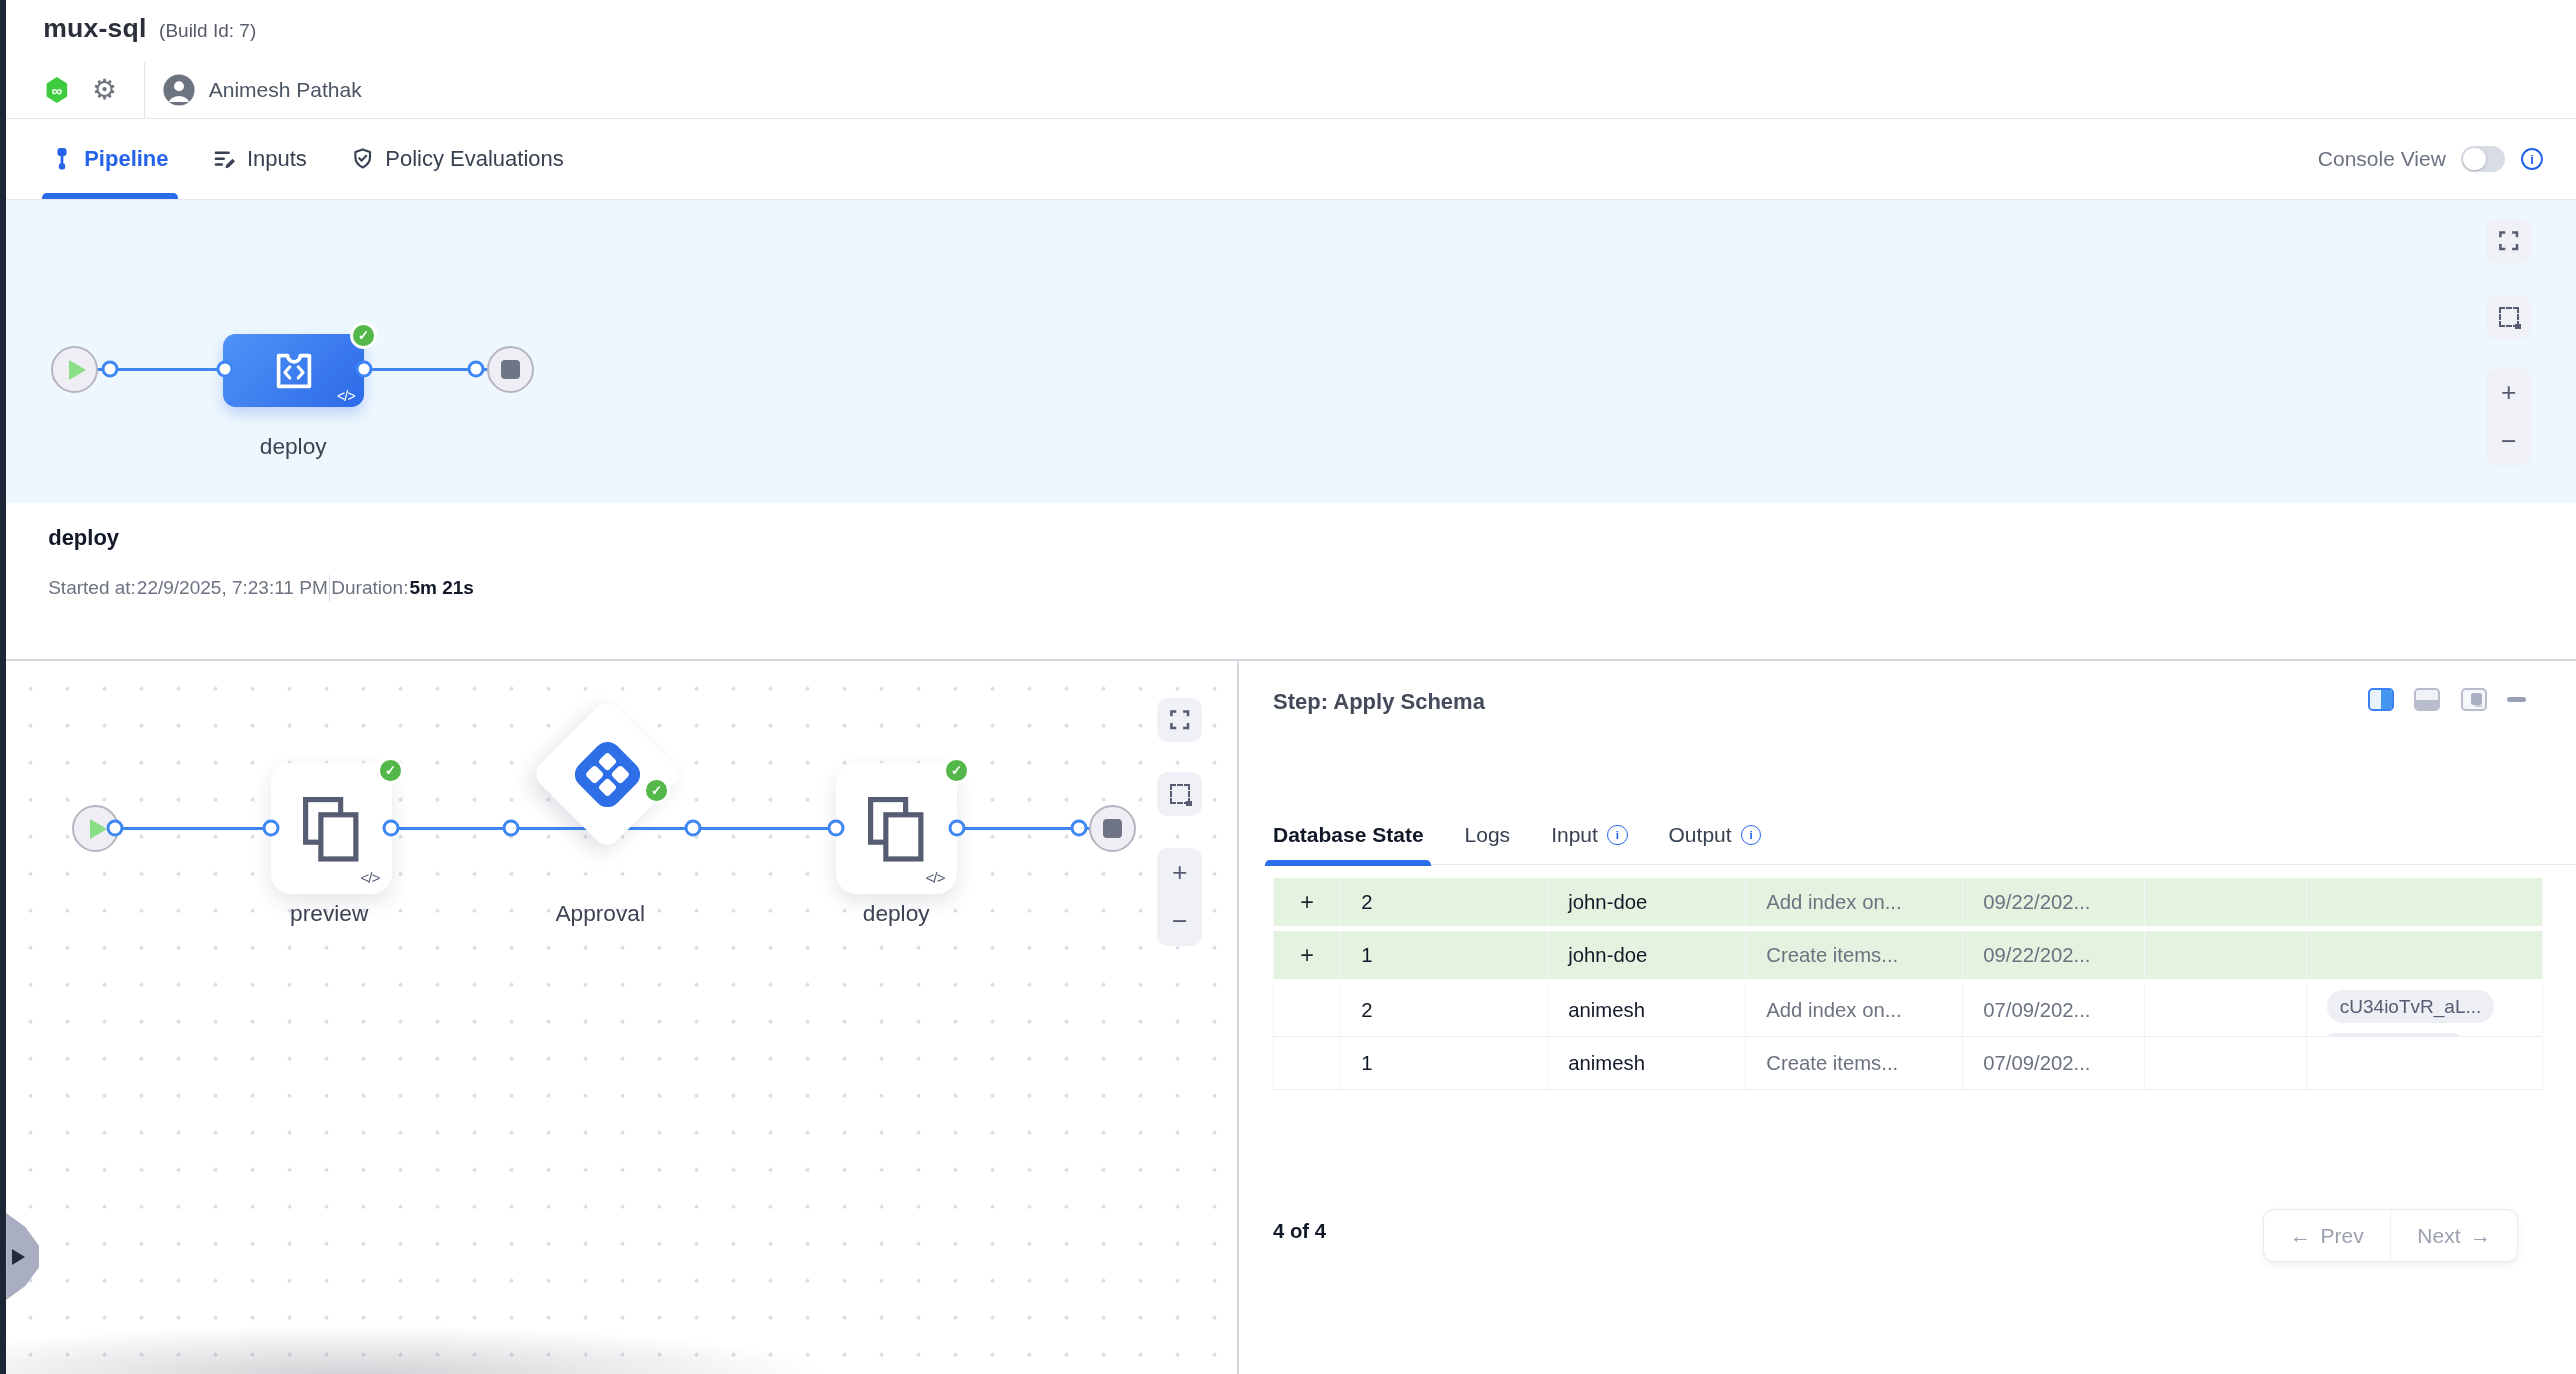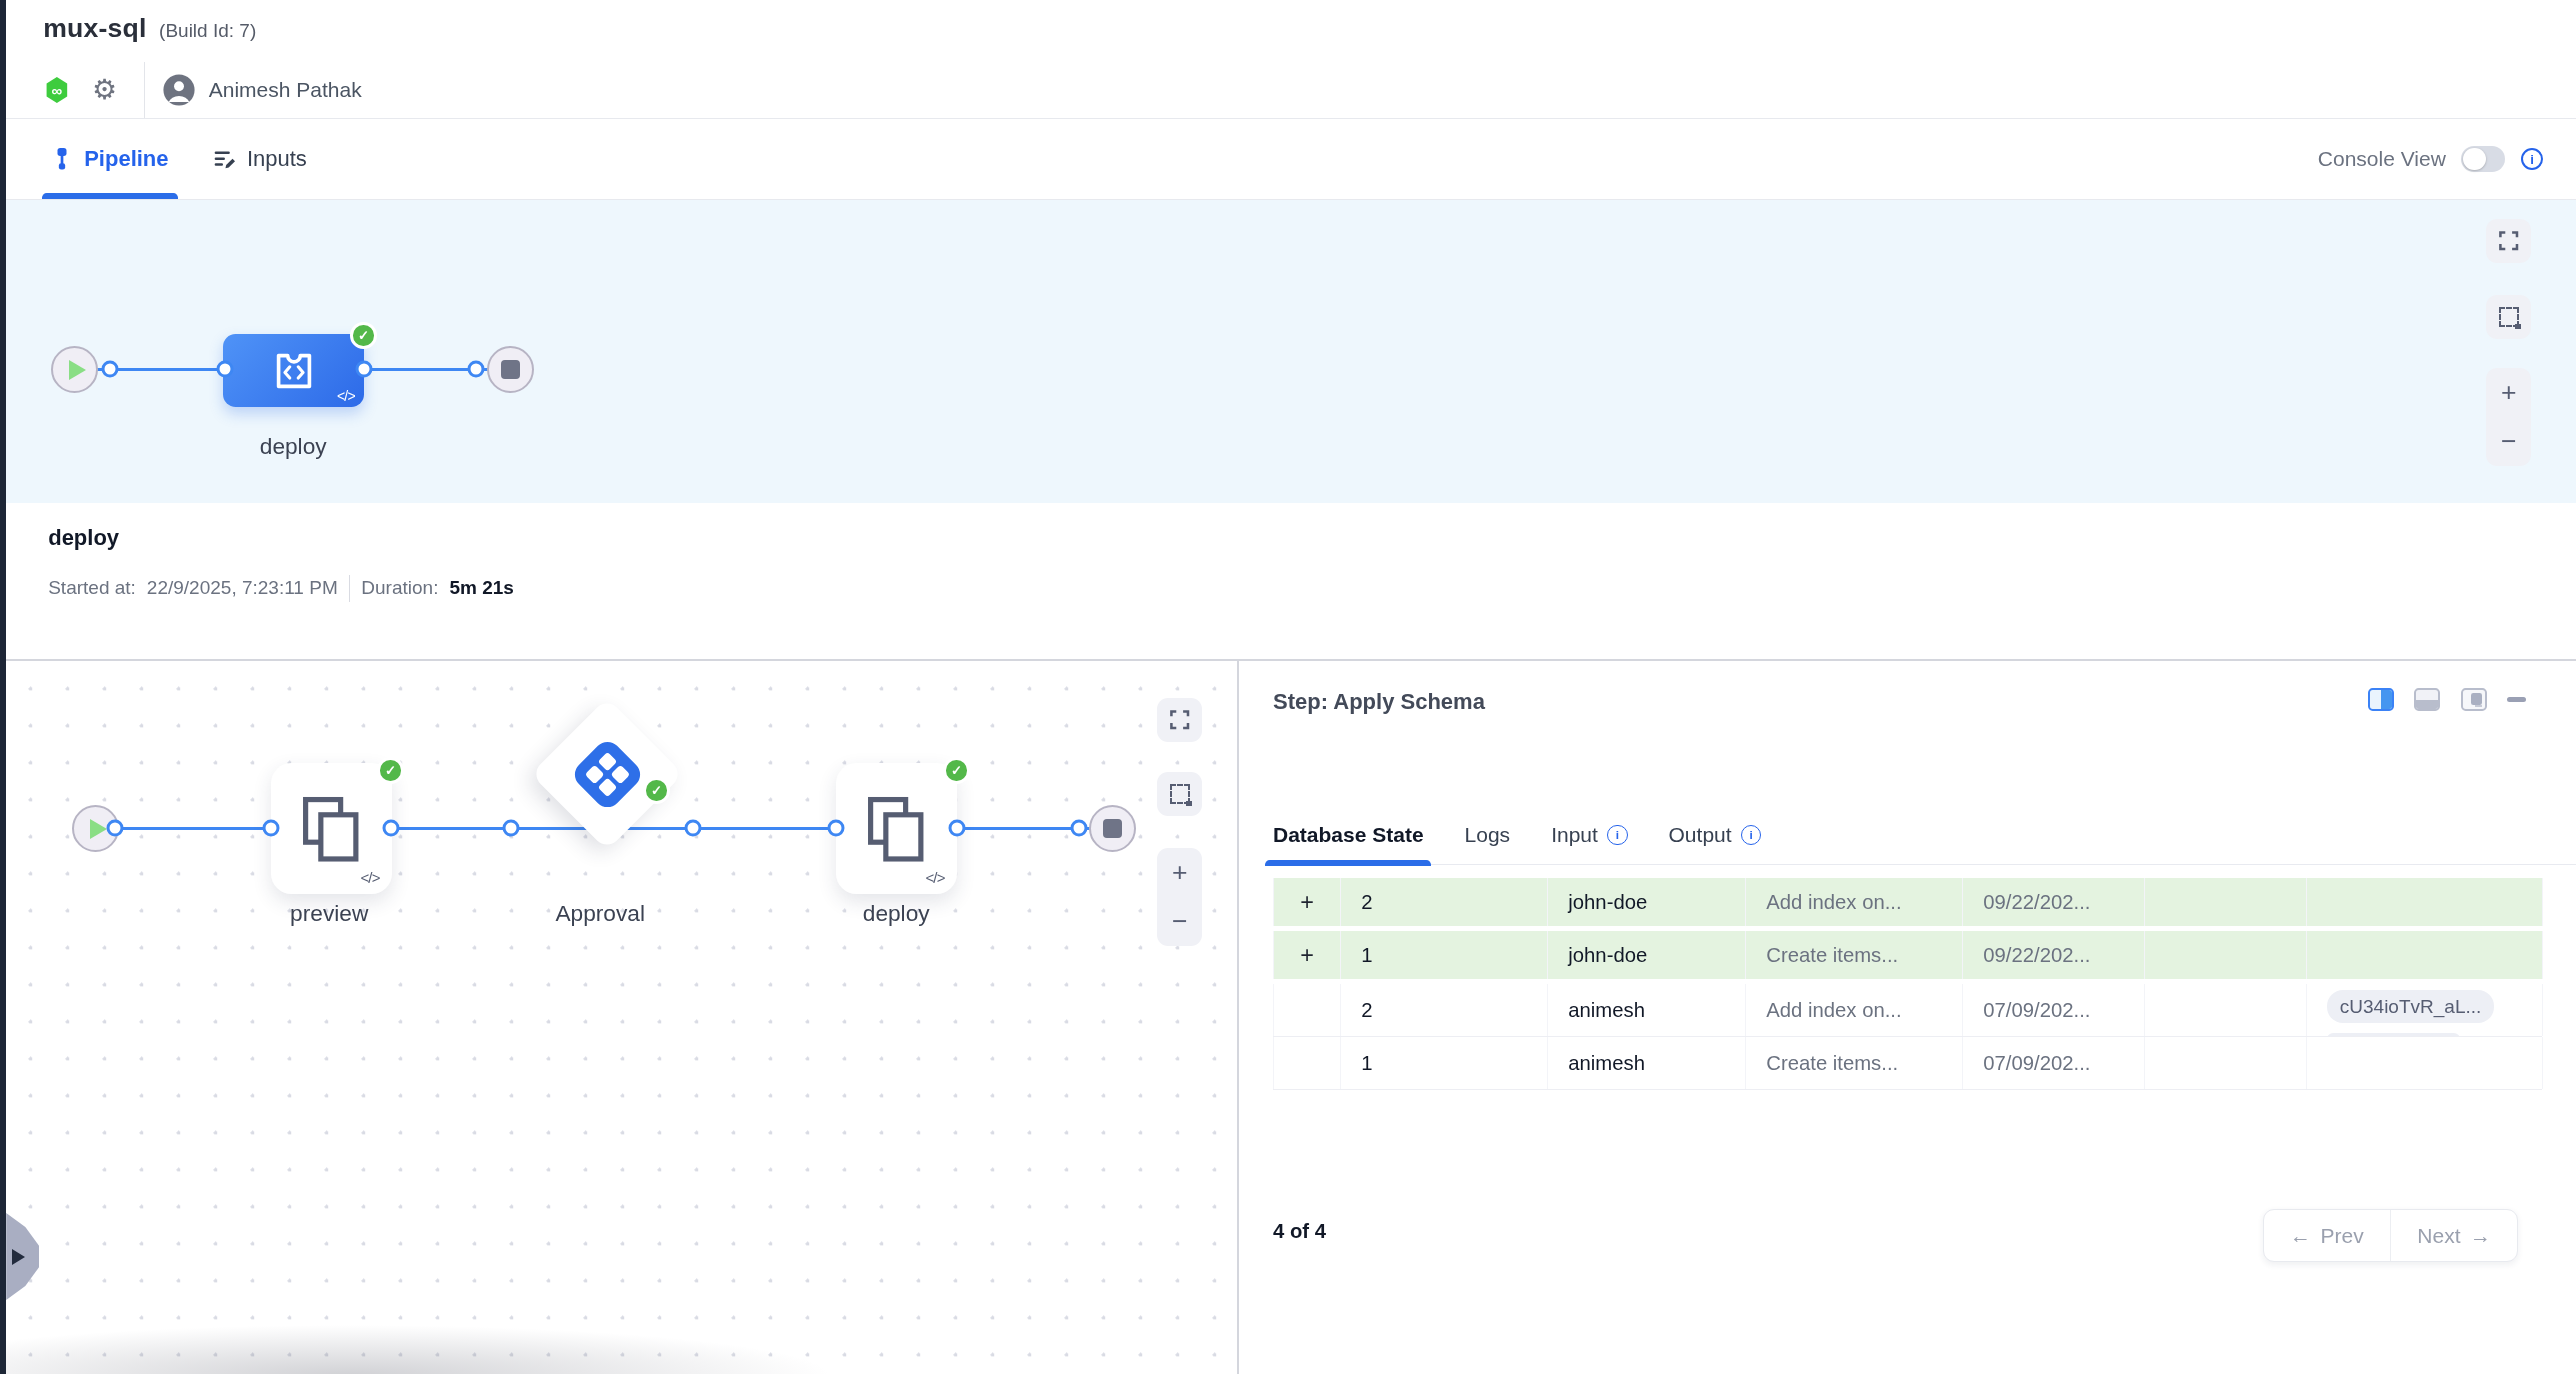--- a/index.html
+++ b/index.html
@@ -48,21 +48,21 @@
   .sel-box::after { content:""; position:absolute; right:-3.9px; bottom:-3.9px; width:5.5px; height:5.5px; background:#565d72; }
 
   
   .top-canvas { position:absolute; left:6.2px; top:200px; right:0; height:303px; background:#eef7fd; z-index:2; }
   .blue-node { position:absolute; left:217px; top:134px; width:141px; height:73px; border-radius:12.5px; background:linear-gradient(135deg,#4f93f7,#2d6ae8); box-shadow:0 6.2px 14px rgba(45,106,232,.25); z-index:3; display:flex; align-items:center; justify-content:center; }
   .blue-node .mini-code { position:absolute; right:9.4px; bottom:3.1px; color:#fff; font-size:14px; letter-spacing:-0.8px; }
 
   
   .details { position:absolute; left:6.2px; top:503px; right:0; height:156px; background:#fff; z-index:3; }
   .details-title { position:absolute; left:42px; top:22px; font-size:22px; font-weight:bold; color:#111827; }
-  .details-meta { position:absolute; left:42px; top:72px; font-size:19px; color:#6b7280; display:flex; align-items:center; gap:11px; }
+  .details-meta { position:absolute; left:42px; top:72px; font-size:19px; color:#6b7280; display:flex; align-items:center; gap:1px; }
   .details-meta .strong { color:#111827; font-weight:bold; }
   .meta-sep { width:1.6px; height:26.6px; background:#d9dbe2; }
 
   
   .h-div { position:absolute; left:6.2px; top:659px; right:0; height:1.6px; background:#d4d6dd; z-index:30; }
 
   
   .lower-canvas { position:absolute; left:6.2px; top:661px; width:1231px; height:714px; background:#fff; background-image:radial-gradient(#d9dbe4 2px, transparent 2px); background-size:37px 37px; background-position:6.2px 9.4px; z-index:2; overflow:hidden; }
   .white-node { position:absolute; width:121px; height:131px; border-radius:20.3px; background:#fff; box-shadow:0 7.8px 19px rgba(40,50,80,.12); z-index:3; display:flex; align-items:center; justify-content:center; }
   .white-node .mini-code { position:absolute; right:12.5px; bottom:7.8px; color:#565d72; font-size:15px; letter-spacing:-0.8px; }
@@ -155,20 +155,27 @@
         <span>Pipeline</span>
         <span class="underline"></span>
       </div>
       <div class="tab">
         <svg class="icon-svg" width="23.4" height="23.4" viewBox="0 0 24 24">
           <path d="M3 6 h13 M3 12 h8 M3 18 h6" stroke="#374151" stroke-width="2.6" fill="none" stroke-linecap="round"></path>
           <path d="M13.5 18.5 l6.5-6.5 2.6 2.6-6.5 6.5-3.3.7 z" fill="#374151"></path>
         </svg>
         <span>Inputs</span>
       </div>
+      <div class="tab">
+        <svg class="icon-svg" width="23.4" height="23.4" viewBox="0 0 24 24">
+          <path d="M12 2.5 l7.5 2.6 v5.4 c0 5.2-3.2 8.3-7.5 10.5 C7.7 18.8 4.5 15.7 4.5 10.5 v-5.4 z" fill="none" stroke="#374151" stroke-width="2.2" stroke-linejoin="round"></path>
+          <path d="M8.5 11.5 l2.5 2.5 4.5-5" fill="none" stroke="#374151" stroke-width="2.2" stroke-linecap="round" stroke-linejoin="round"></path>
+        </svg>
+        <span>Policy Evaluations</span>
+      </div>
     </div>
     <div class="console-wrap">
       <span class="console-label">Console View</span>
       <span class="toggle">
           <span class="knob"></span>
         </span>
       <span class="info-circ">i</span>
     </div>
   </nav>
 

